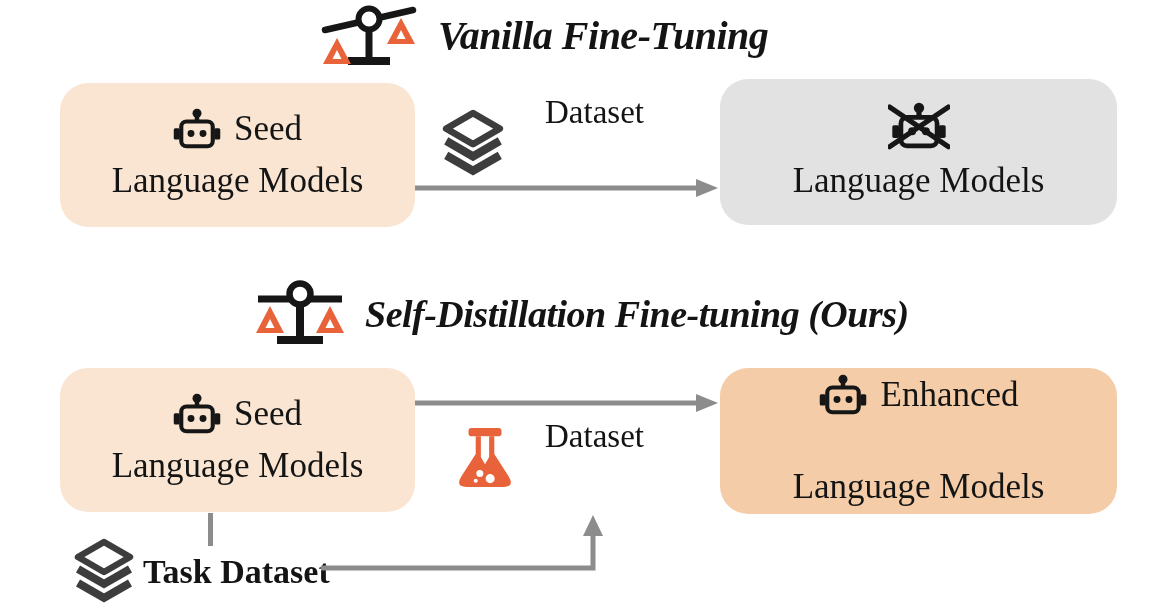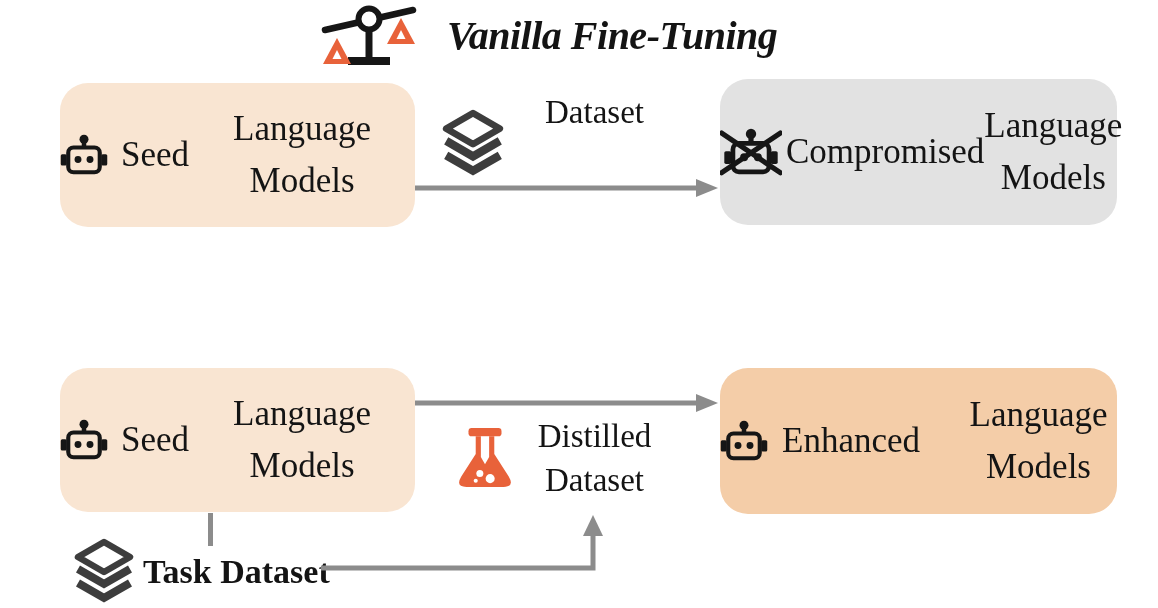--- a/index.html
+++ b/index.html
@@ -3,28 +3,28 @@
 <meta charset="utf-8">
 <style>
   html,body{margin:0;padding:0;background:#fff;}
   #canvas{
     position:relative;width:1158px;height:608px;overflow:hidden;
     background:var(--background,#ffffff);
     font-family:"Liberation Serif","DejaVu Serif",serif;
     color:var(--text,#141414);
   }
   .abs{position:absolute;}
-  .title-row{display:flex;align-items:center;gap:27px;}
+  .title-row{display:flex;align-items:center;gap:18px;}
   .title-text{
     font-size:40px;font-weight:bold;font-style:italic;
     white-space:nowrap;letter-spacing:-0.5px;
   }
   .box{
     position:absolute;border-radius:28px;
-    display:flex;align-items:center;
+    display:flex;flex-direction:column;justify-content:center;align-items:center;
     font-size:35px;line-height:52px;text-align:center;
   }
   .box.seed{background:var(--seed-box-bg,#f9e5d2);}
   .box.compromised{background:var(--compromised-box-bg,#e2e2e2);}
   .box.enhanced{background:var(--enhanced-box-bg,#f4cda8);}
   .box-line1{display:flex;align-items:center;}
   .mid-label{
     position:absolute;text-align:center;
     font-size:33px;line-height:44px;white-space:nowrap;
   }
@@ -108,25 +108,39 @@
 
   <div class="box compromised" style="left:720px;top:79px;width:397px;height:146px;">
     <div class="box-line1" style="gap:4px;">
       <span class="icon black-icon">
         <svg width="62" height="58" viewBox="-4 -4 72 64">
           <use href="#robot"></use>
           <line x1="-2" y1="6" x2="66" y2="52" stroke="currentColor" stroke-width="6" stroke-linecap="round"></line>
           <line x1="66" y1="6" x2="-2" y2="52" stroke="currentColor" stroke-width="6" stroke-linecap="round"></line>
         </svg>
       </span>
-      <span>Compromised</span>
-    </div>
-    <div>Language Models</div>
-  </div>
-
+    </div>
+    <div>Language Models</div>
+  </div>
+
+  <div class="abs title-row" style="left:250px;top:276px;height:76px;gap:15px;">
+    <span class="icon black-icon">
+      <svg width="100" height="72" viewBox="0 0 100 70">
+        <line x1="8" y1="20" x2="92" y2="20" stroke="currentColor" stroke-width="7"></line>
+        <circle cx="50" cy="15" r="10.5" fill="#fff" stroke="currentColor" stroke-width="6.5"></circle>
+        <line x1="50" y1="26" x2="50" y2="60" stroke="currentColor" stroke-width="8"></line>
+        <line x1="27" y1="61" x2="73" y2="61" stroke="currentColor" stroke-width="8"></line>
+        <polygon points="20,27 6,54 34,54" fill="var(--accent-orange,#e8623a)"></polygon>
+        <polygon points="20,40 15.5,49 24.5,49" fill="#fff"></polygon>
+        <polygon points="80,27 66,54 94,54" fill="var(--accent-orange,#e8623a)"></polygon>
+        <polygon points="80,40 75.5,49 84.5,49" fill="#fff"></polygon>
+      </svg>
+    </span>
+    <span class="title-text" style="font-size:38px;">Self-Distillation Fine-tuning (Ours)</span>
+  </div>
 
   <div class="box seed" style="left:60px;top:368px;width:355px;height:144px;">
     <div class="box-line1" style="gap:13px;">
       <span class="icon black-icon">
         <svg width="48" height="42" viewBox="0 0 64 56">
             <use href="#robot"></use>
           </svg>
       </span>
       <span>Seed</span>
     </div>
@@ -144,21 +158,20 @@
     <svg width="66" height="68" viewBox="0 0 64 62">
       <rect x="16" y="2" width="32" height="8" rx="3" fill="currentColor"></rect>
       <path d="M23 10 L41 10 L41 27 L55 49 Q61 59 50 59 L14 59 Q3 59 9 49 L23 27 Z" fill="currentColor"></path>
       <polygon points="28,10 36,10 36,30 32,37 28,30" fill="#fff"></polygon>
       <circle cx="27" cy="46" r="3.4" fill="#fff"></circle>
       <circle cx="37" cy="51" r="4.4" fill="#fff"></circle>
       <circle cx="23" cy="53" r="2" fill="#fff"></circle>
     </svg>
   </span>
   <div class="mid-label" style="left:512px;top:414px;width:165px;">
-    <div>Distilled</div>
     <div>Dataset</div>
   </div>
 
   <div class="box enhanced" style="left:720px;top:368px;width:397px;height:146px;gap:40px;">
     <div class="box-line1" style="gap:14px;">
       <span class="icon black-icon">
         <svg width="48" height="42" viewBox="0 0 64 56">
             <use href="#robot"></use>
           </svg>
       </span>

